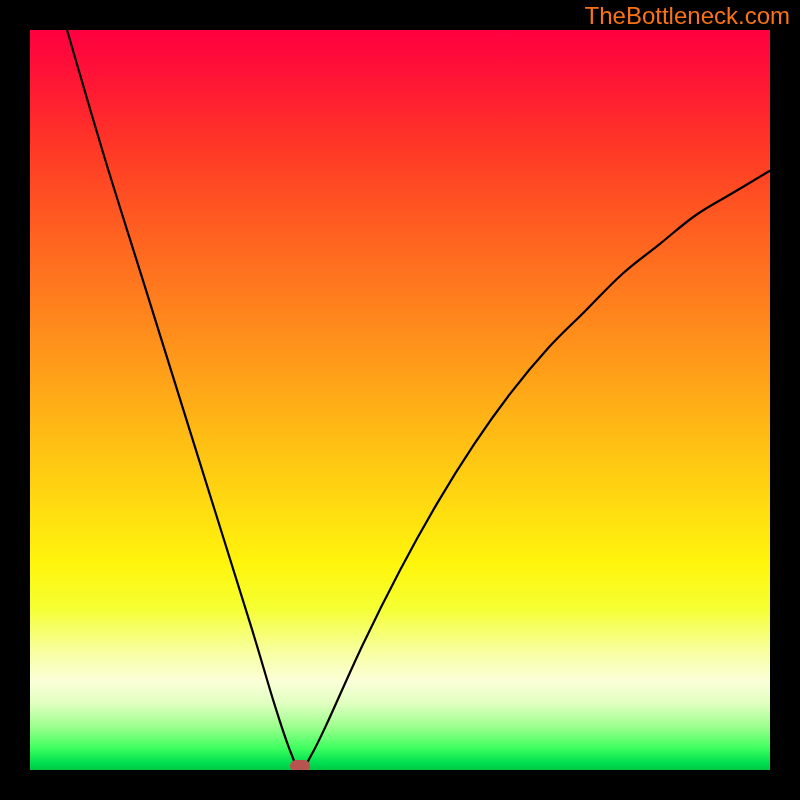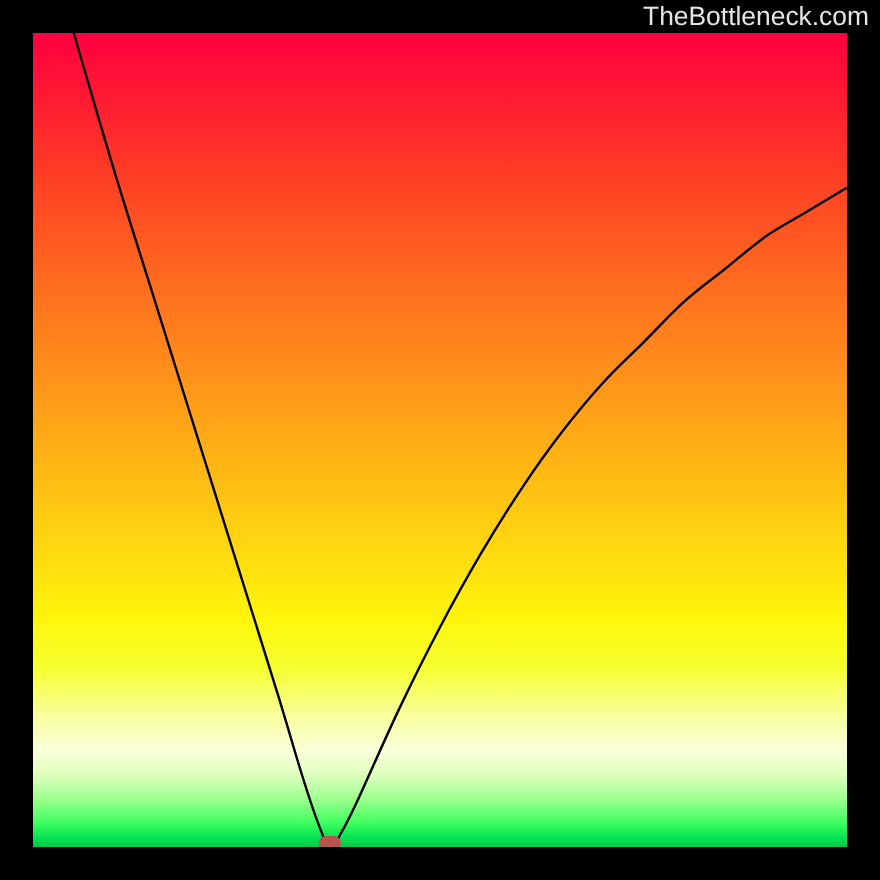--- a/index.html
+++ b/index.html
@@ -8,21 +8,21 @@
     width: 800px;
     height: 800px;
     background: #000;
     position: relative;
     overflow: hidden;
   }
   .watermark {
     position: absolute;
     top: 2px;
     right: 10px;
-    color: #e5e5e5;
+    color: #f97316;
     font-family: Arial, sans-serif;
     font-size: 24px;
     font-weight: 500;
     z-index: 10;
   }
   .plot-area {
     position: absolute;
     top: 30px;
     left: 30px;
     width: 740px;

